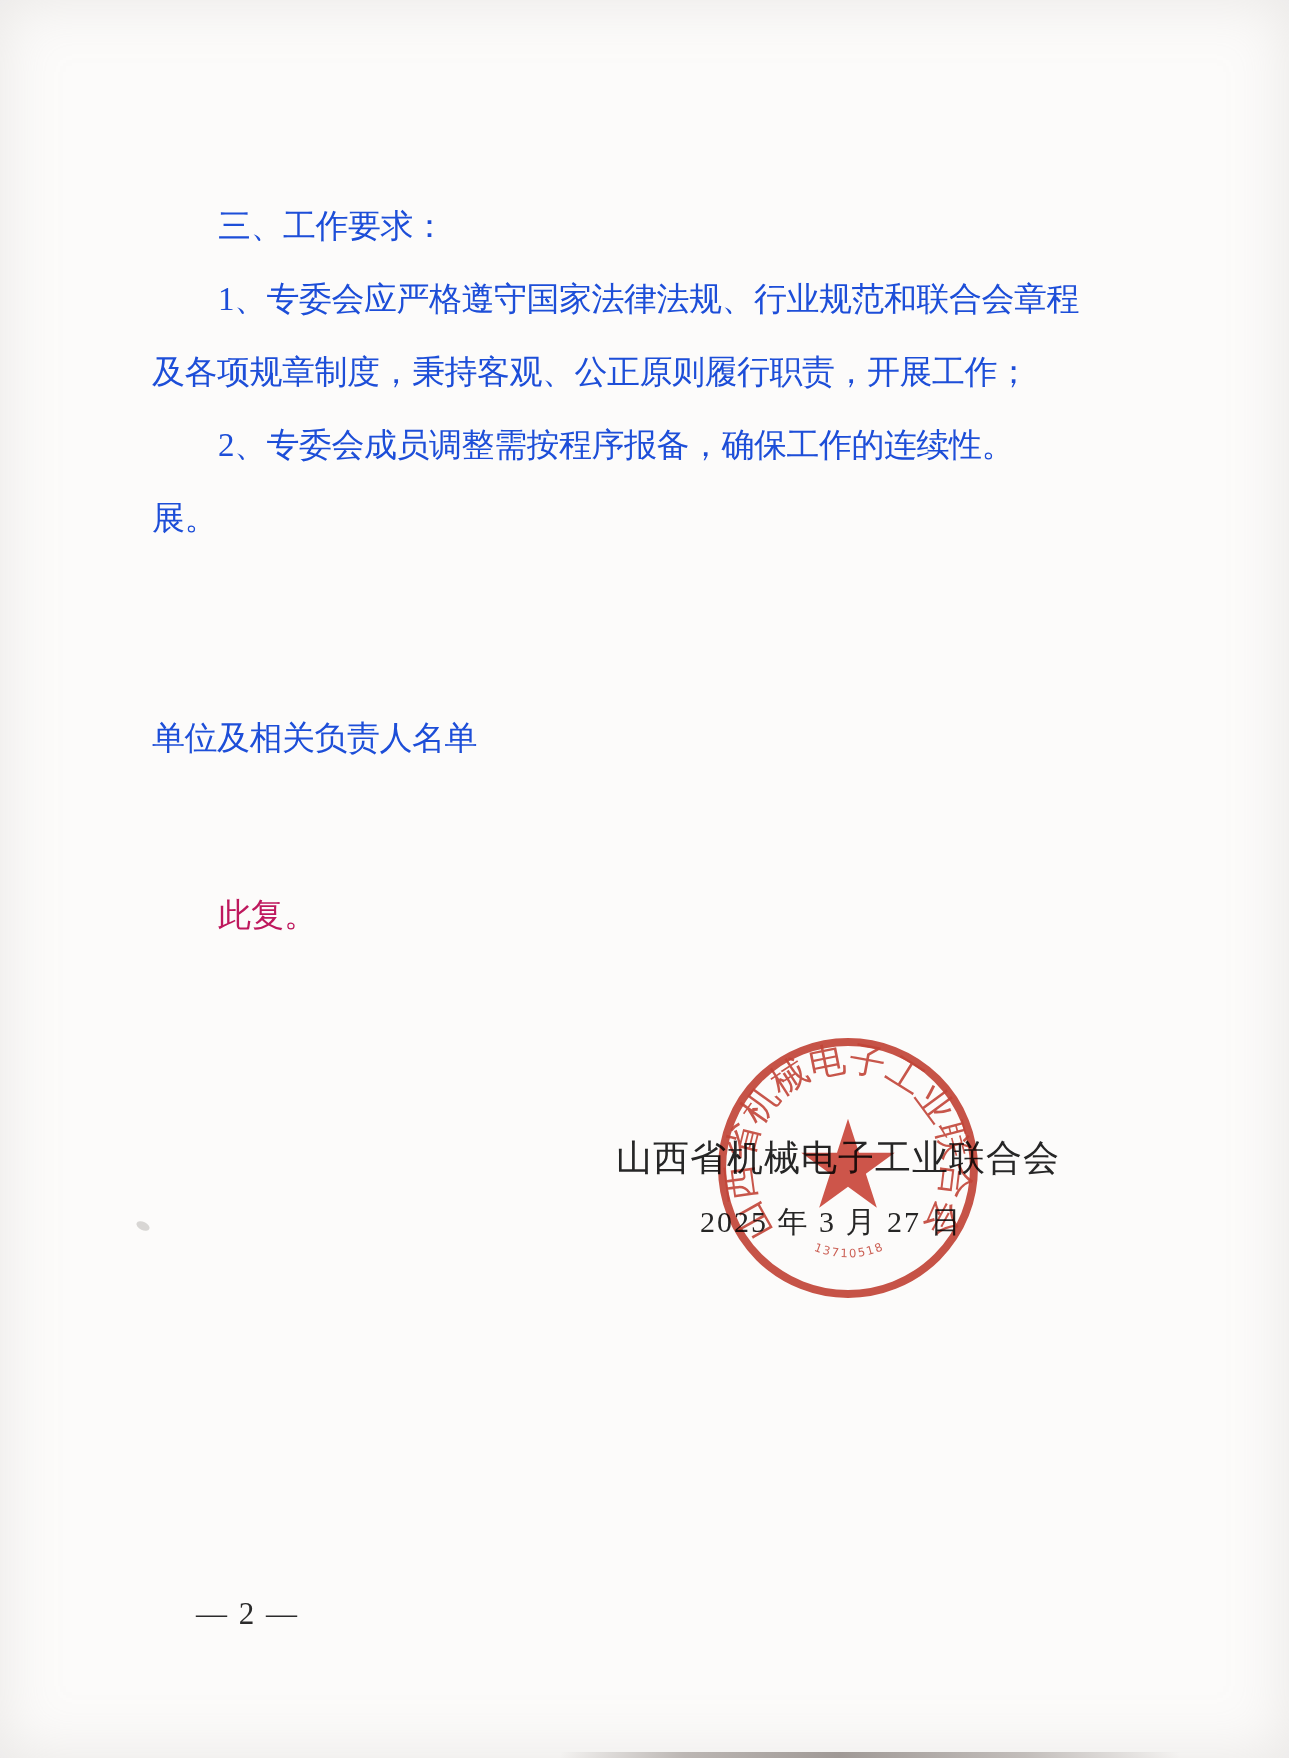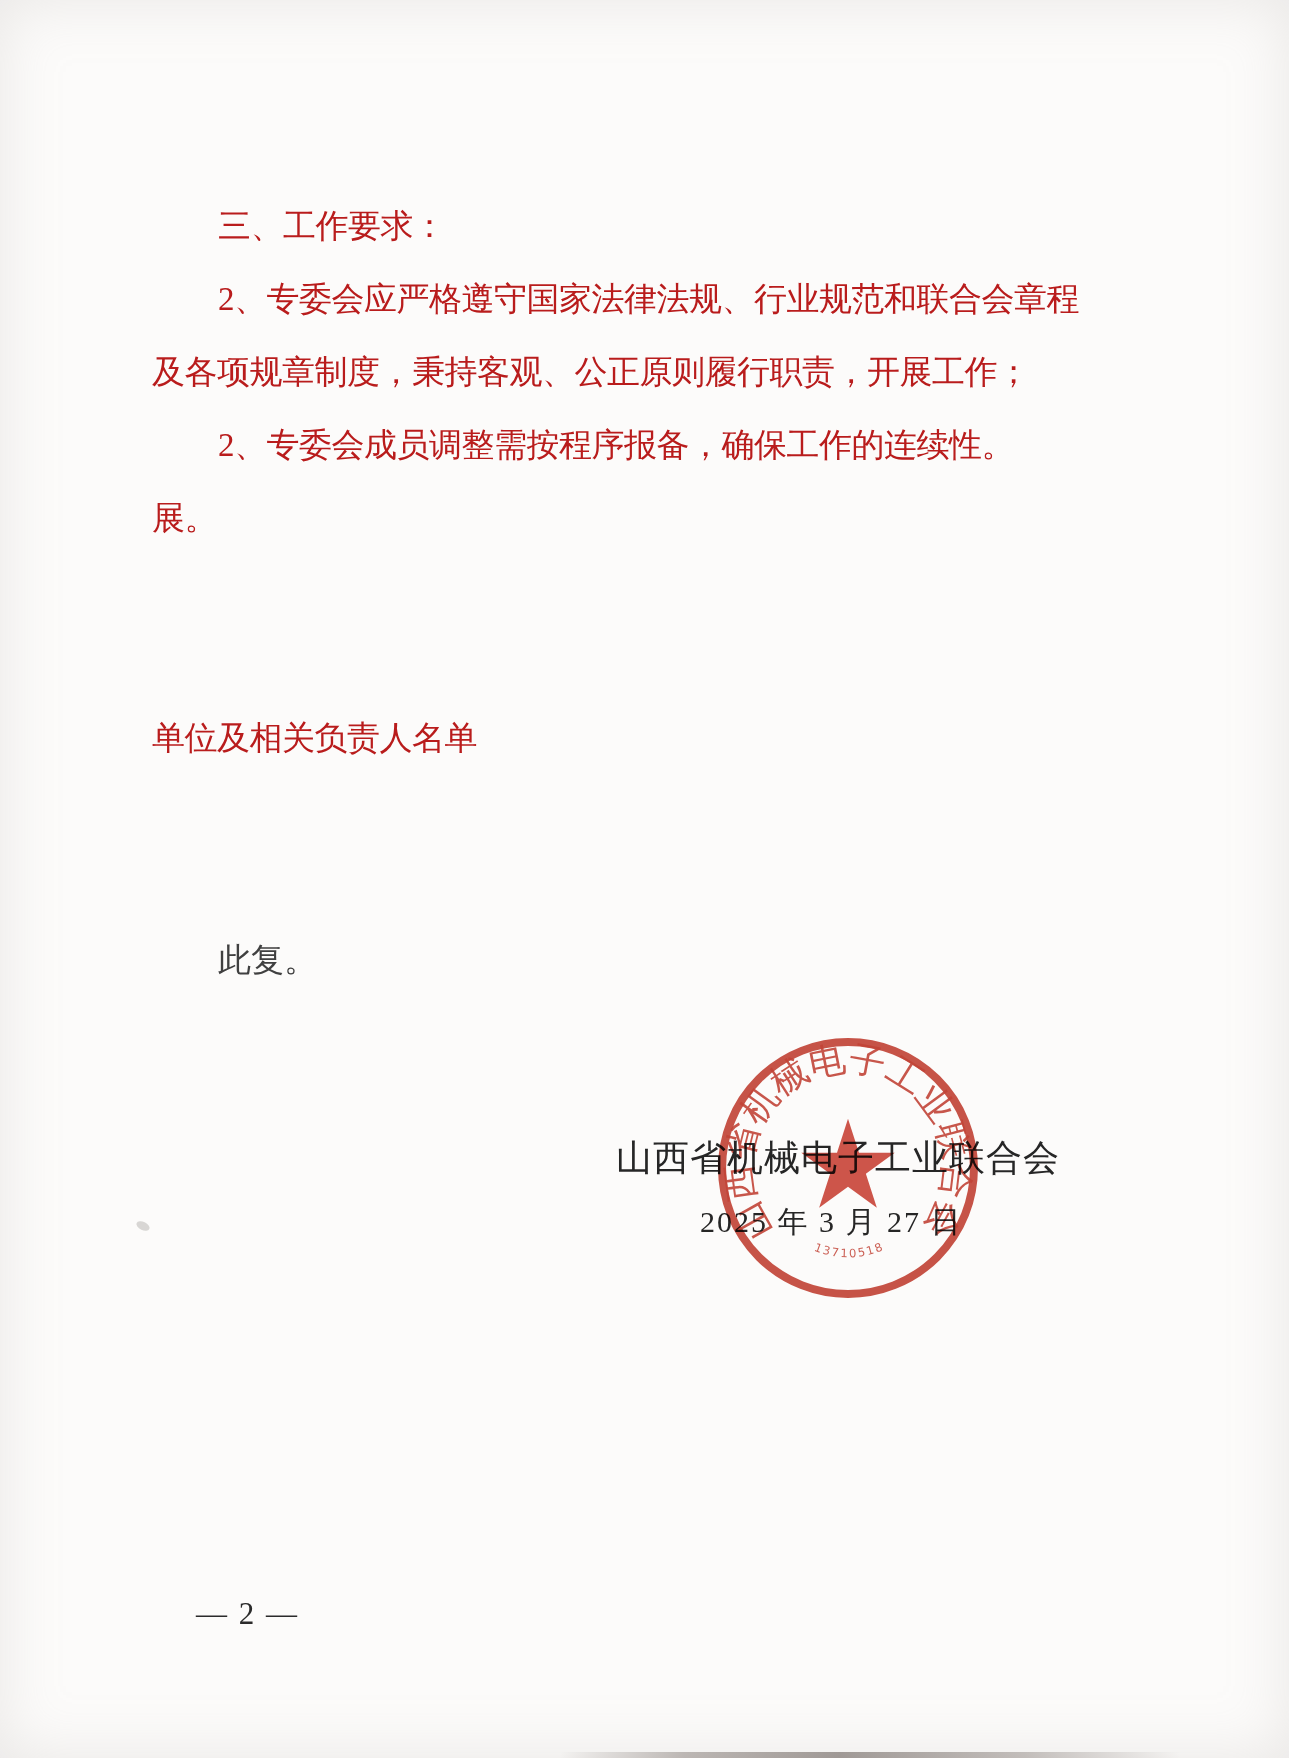--- a/index.html
+++ b/index.html
@@ -14,29 +14,29 @@
     box-shadow:inset 0 0 60px rgba(180,175,170,.25);
   }
   .textcol{
     position:absolute;left:152px;top:190px;width:900px;
   }
   .line{
     font-size:33px;
     line-height:73px;
     letter-spacing:-0.5px;
     white-space:pre;
-    color:#b91c1c;
+    color:#1d4ed8;
   }
   .line.indent{padding-left:66px;}
   .attach{
     position:absolute;left:152px;top:702px;width:900px;
   }
   .closing{
-    position:absolute;left:218px;top:940px;
-    font-size:33px;line-height:46px;color:#404040;font-family:Liberation Mono, monospace;
+    position:absolute;left:218px;top:892px;
+    font-size:33px;line-height:46px;color:#be185d;
   }
   .signature-org{
     position:absolute;left:616px;top:1134px;
     font-size:36px;letter-spacing:1px;color:#262626;
     white-space:pre;
   }
   .signature-date{
     position:absolute;left:700px;top:1202px;
     font-size:30px;letter-spacing:2px;color:#262626;
     white-space:pre;
@@ -61,21 +61,21 @@
     transform:rotate(25deg);
   }
 </style>
 </head>
 <body>
 
 <div class="page">
 
   <div class="textcol">
     <div class="line indent">三、工作要求：</div>
-    <div class="line indent">2、专委会应严格遵守国家法律法规、行业规范和联合会章程</div>
+    <div class="line indent">1、专委会应严格遵守国家法律法规、行业规范和联合会章程</div>
     <div class="line">及各项规章制度，秉持客观、公正原则履行职责，开展工作；</div>
     <div class="line indent">2、专委会成员调整需按程序报备，确保工作的连续性。</div>
     <div class="line">展。</div>
   </div>
 
   <div class="attach">
     <div class="line">单位及相关负责人名单</div>
   </div>
 
   <div class="closing">此复。</div>

